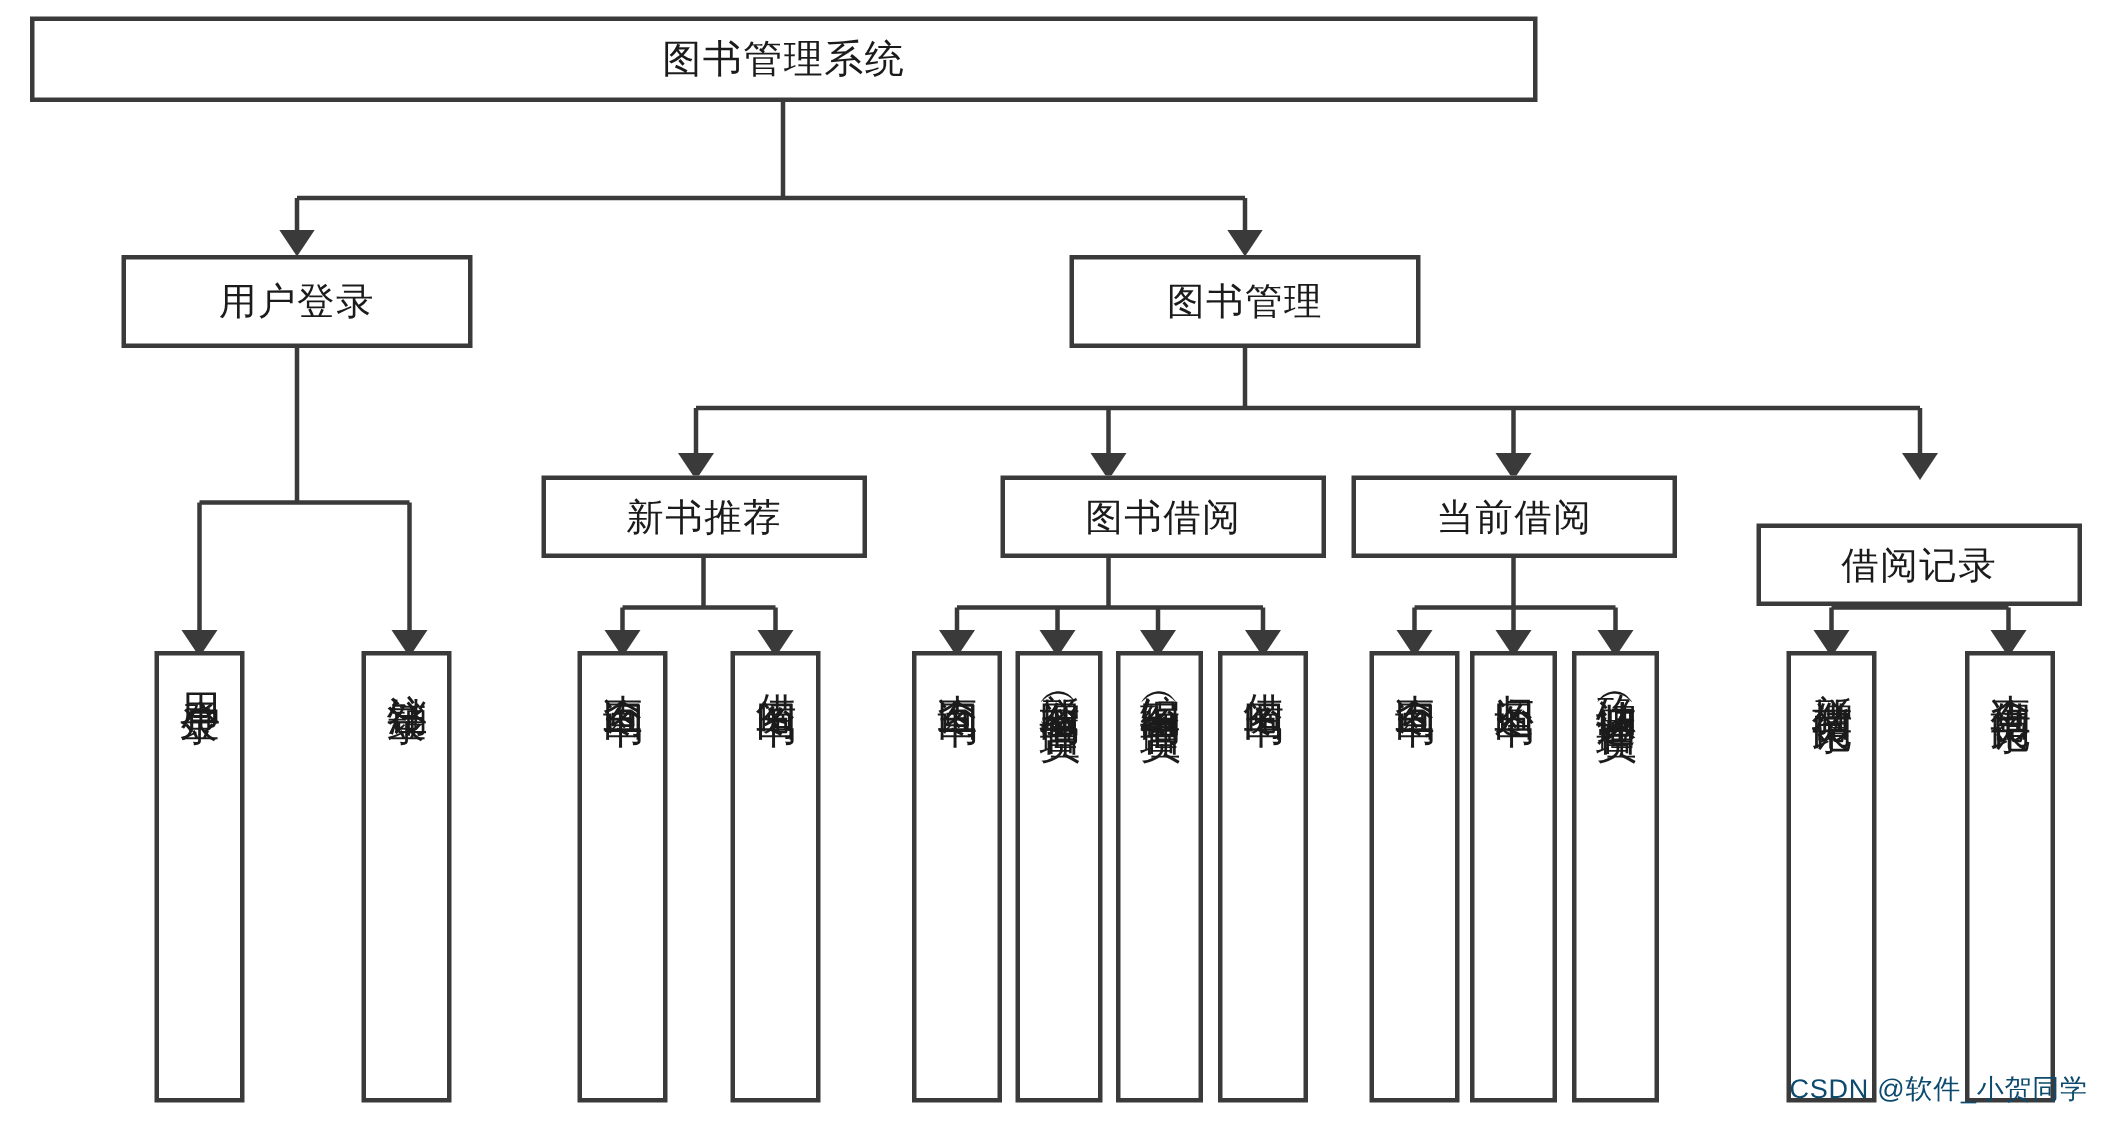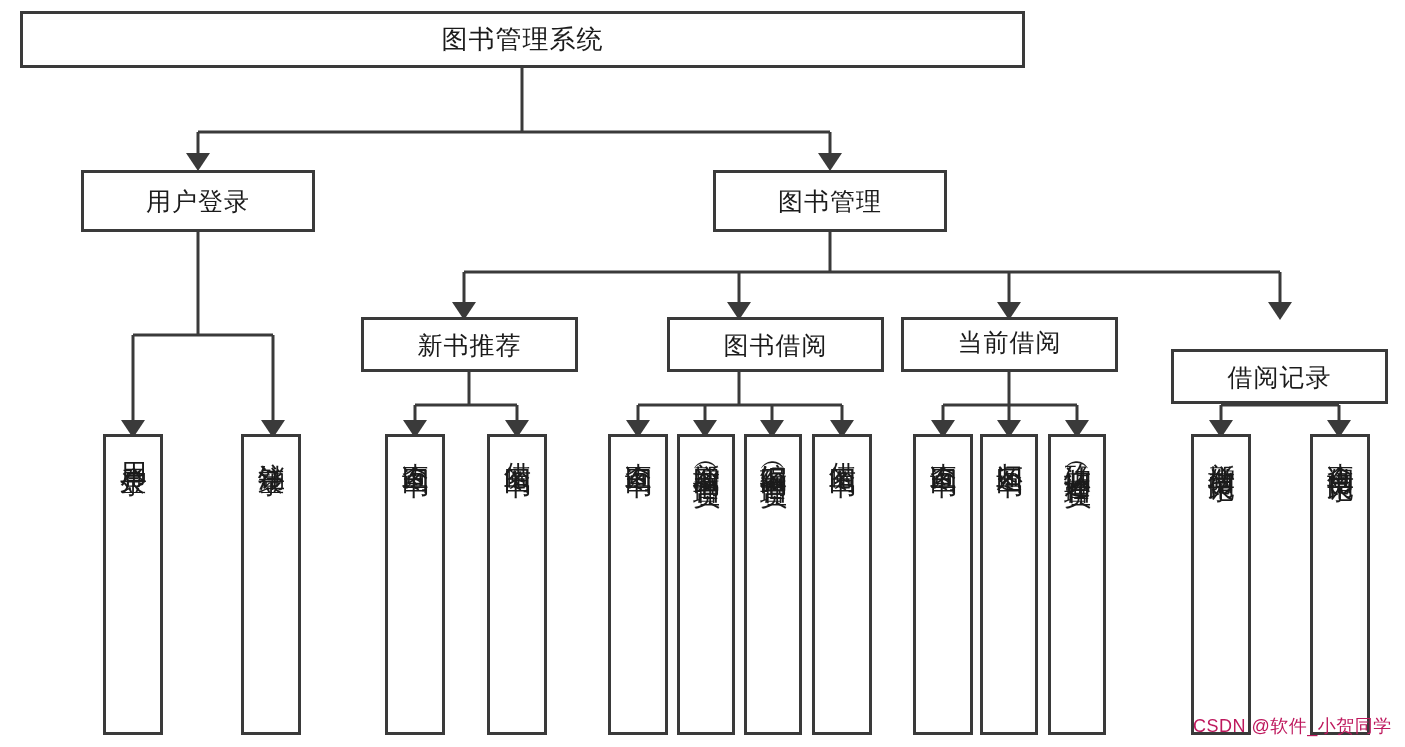--- a/index.html
+++ b/index.html
@@ -57,21 +57,21 @@
   .node.vert .node-label {
     writing-mode: vertical-rl;
     text-orientation: upright;
     font-size: 27px;
     line-height: 1.0;
     letter-spacing: 3px;
     white-space: nowrap;
   }
   .watermark {
     position: absolute;
-    color: #be185d;
+    color: #0c4a6e;
     font-size: 18px;
     letter-spacing: 0.5px;
     white-space: nowrap;
     user-select: none;
   }
 </style>
 </head>
 <body>
 
 <div id="diagram-root">
@@ -139,21 +139,21 @@
   </div>
 
   <div class="node horiz" style="left:713px; top:170px; width:234px; height:62px;">
     <span class="node-label">图书管理</span>
   </div>
 
   <div class="node horiz" style="left:667px; top:317px; width:217px; height:55px;">
     <span class="node-label">图书借阅</span>
   </div>
 
-  <div class="node horiz" style="left:901px; top:317px; width:217px; height:55px;font-family:Liberation Mono, monospace;">
+  <div class="node horiz" style="left:901px; top:317px; width:217px; height:55px;">
     <span class="node-label">当前借阅</span>
   </div>
 
   <div class="node horiz" style="left:1171px; top:317px; width:217px; height:55px;margin-top:32px;">
     <span class="node-label">借阅记录</span>
   </div>
 
   <div class="node vert" style="left:103px; top:434px; width:60px; height:301px;">
     <span class="node-label">用户登录</span>
   </div>

